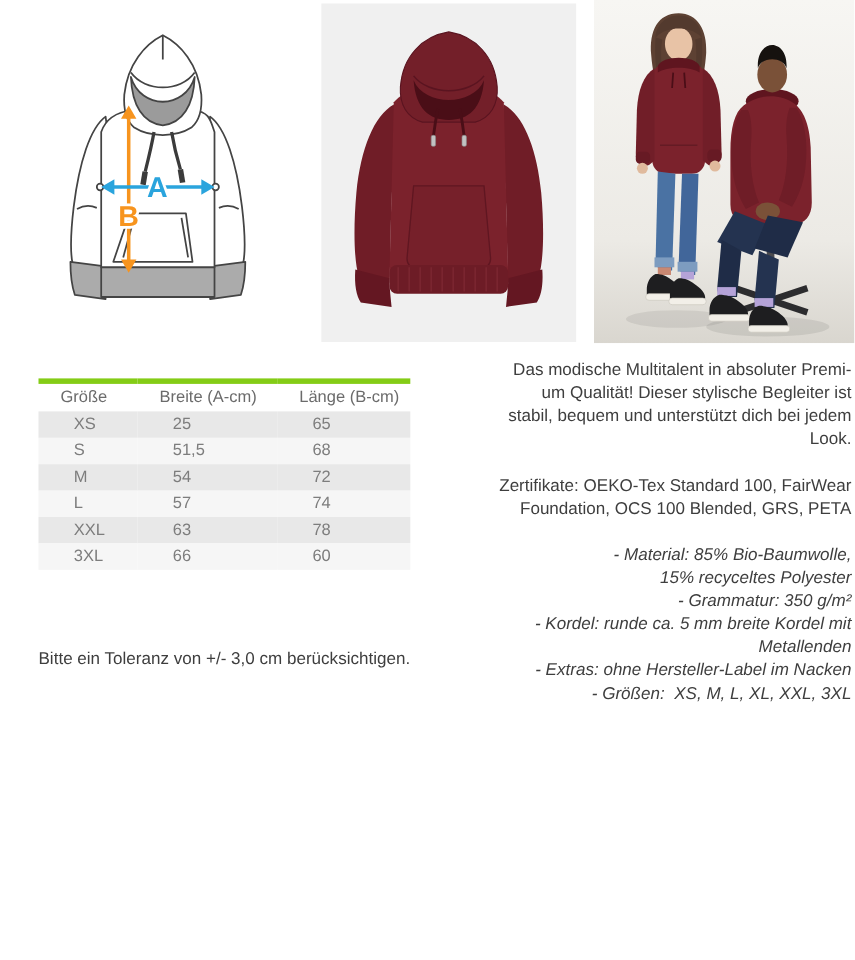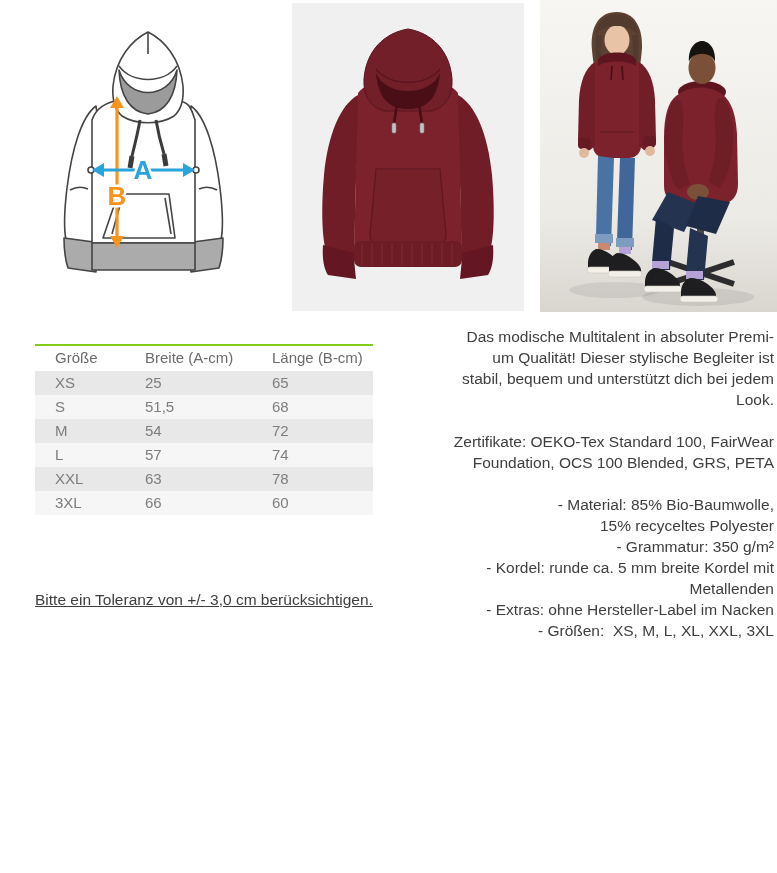--- a/index.html
+++ b/index.html
@@ -9,32 +9,32 @@
   figure { margin:0; position:absolute; padding:0; }
   figure svg { display:block; }
   .fig-diagram { left:40px; top:8px;  width:240px; height:300px; background:#ffffff; }
   .fig-product { left:292px; top:3px; width:232px; height:308px; }
   .fig-models  { left:540px; top:0;   width:237px; height:312px; }
 
   
   table.size-table { position:absolute; left:35px; top:344px; width:338px;
     border-collapse:collapse; font-size:15px; color:#7d7d7d; table-layout:fixed; }
   table.size-table thead th { font-weight:400; text-align:left; color:#6b6b6b;
-    padding:3px 0 5px 20px; border-top:2px solid #84cc16; }
-  table.size-table tbody td { padding:0 0 0 20px; height:24px; line-height:24px; }
+    padding:3px 0 5px 20px; border-top:5px solid #84cc16; }
+  table.size-table tbody td { padding:0 0 0 32px; height:24px; line-height:24px; }
   table.size-table tbody tr:nth-child(odd)  { background:#e8e8e8; }
   table.size-table tbody tr:nth-child(even) { background:#f6f6f6; }
   .struck { text-decoration:line-through; }
 
-  .tolerance { position:absolute; left:35px; top:575px; font-size:15.5px; color:#3e3e3e;text-decoration:underline; }
+  .tolerance { position:absolute; left:35px; top:575px; font-size:15.5px; color:#3e3e3e; }
 
   .description { position:absolute; left:418px; top:326px; width:356px;
     font-size:15.5px; line-height:21px; color:#3e3e3e; }
   .description p { margin:0 0 21px 0; white-space:pre-wrap;text-align:right; }
-  .description p:last-child { margin-bottom:0; }
+  .description p:last-child { margin-bottom:0;font-style:italic; }
 
   .ab-label { font-family:"Liberation Sans", sans-serif; font-weight:bold; font-size:26px;
     paint-order:stroke; stroke:#ffffff; stroke-width:5px; stroke-linejoin:round; }
 </style>
 </head>
 <body>
 
 <div class="canvas">
 
   <figure class="fig-diagram">

